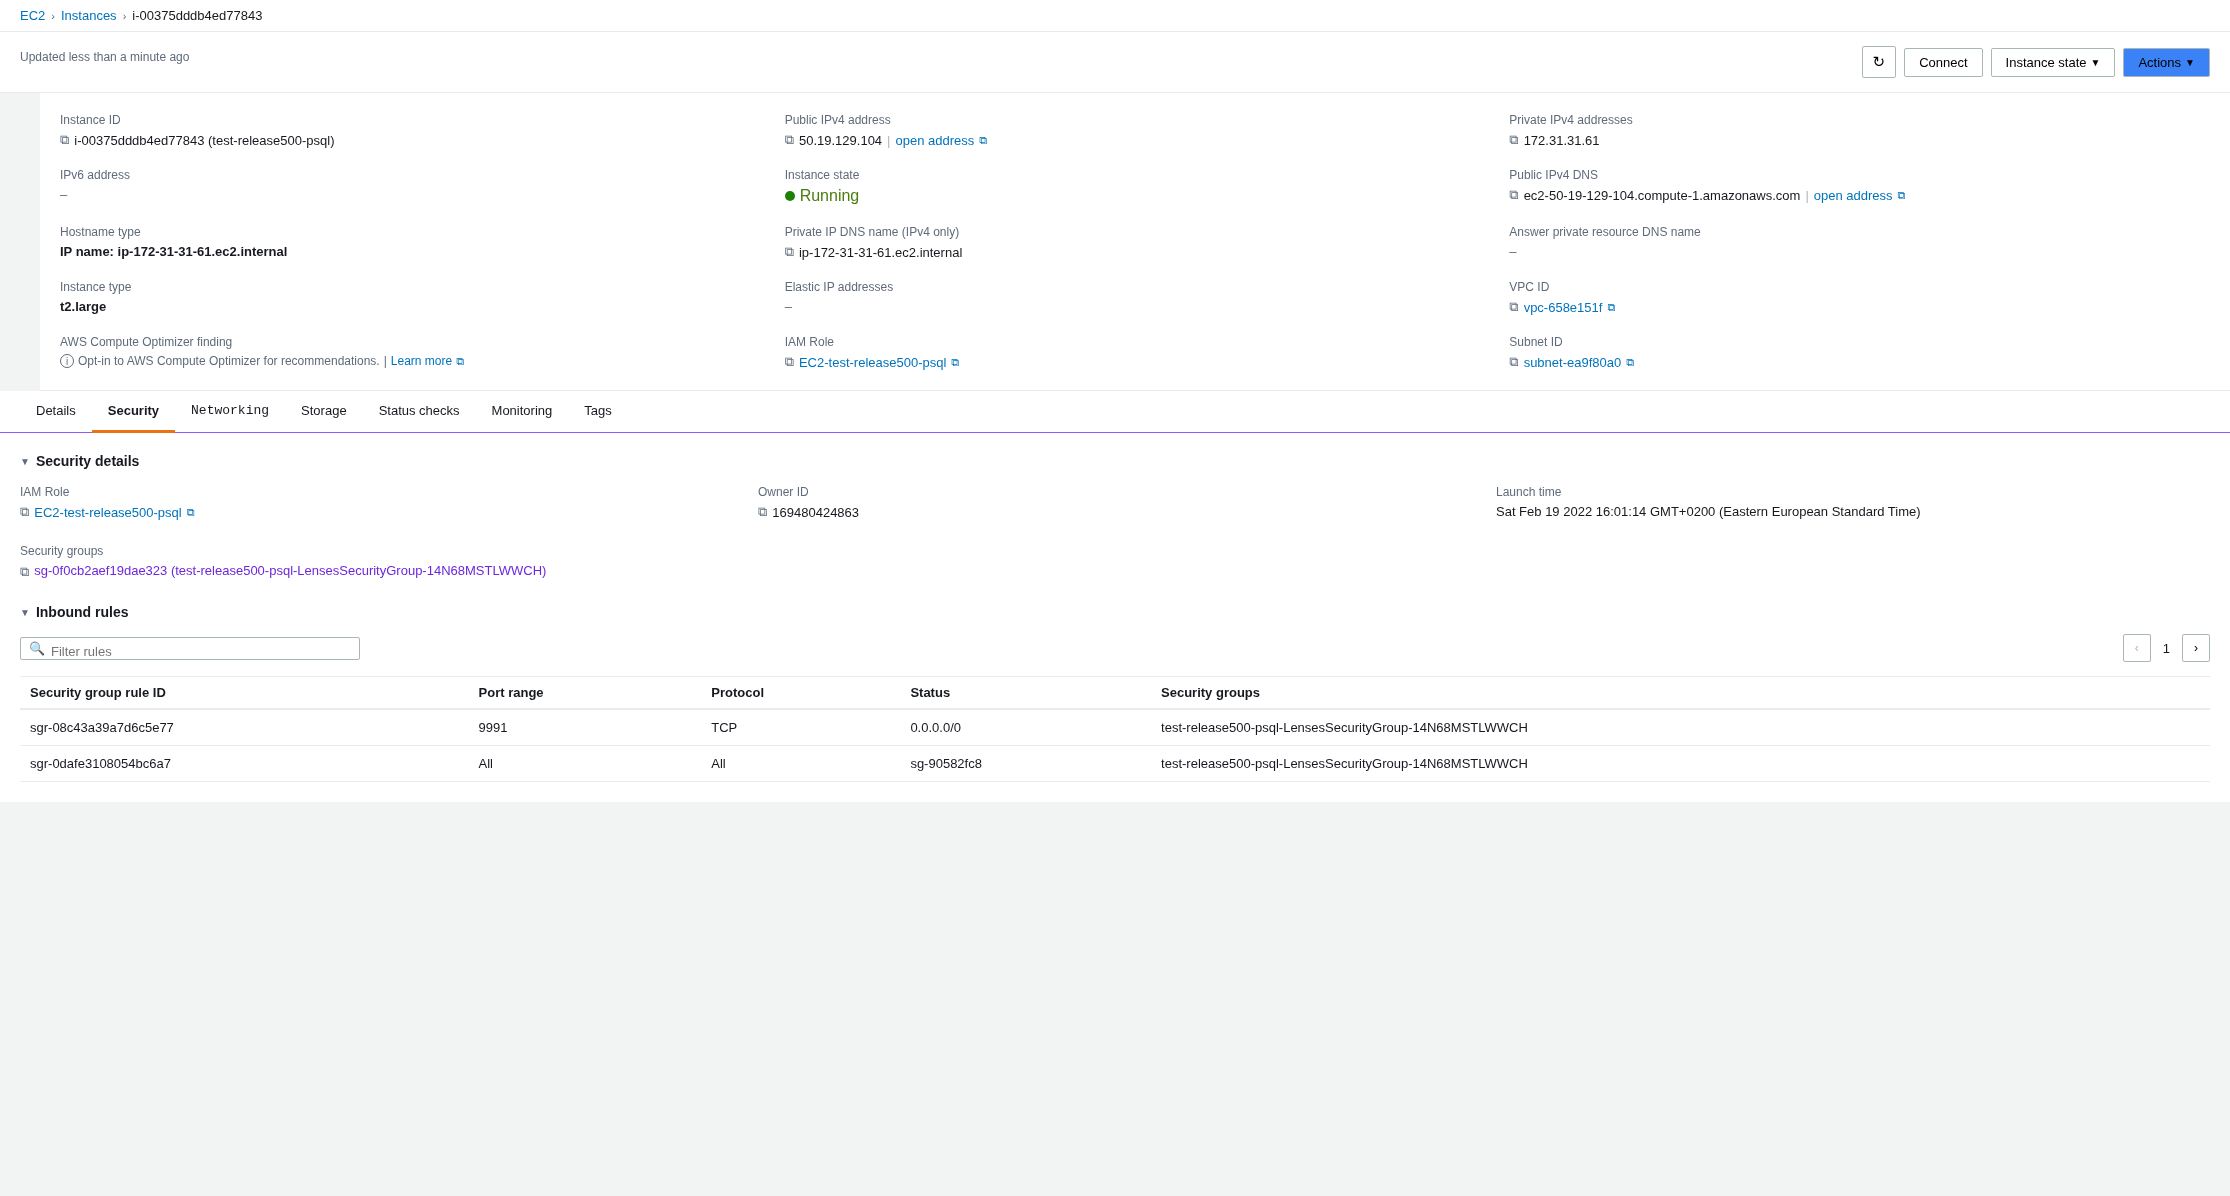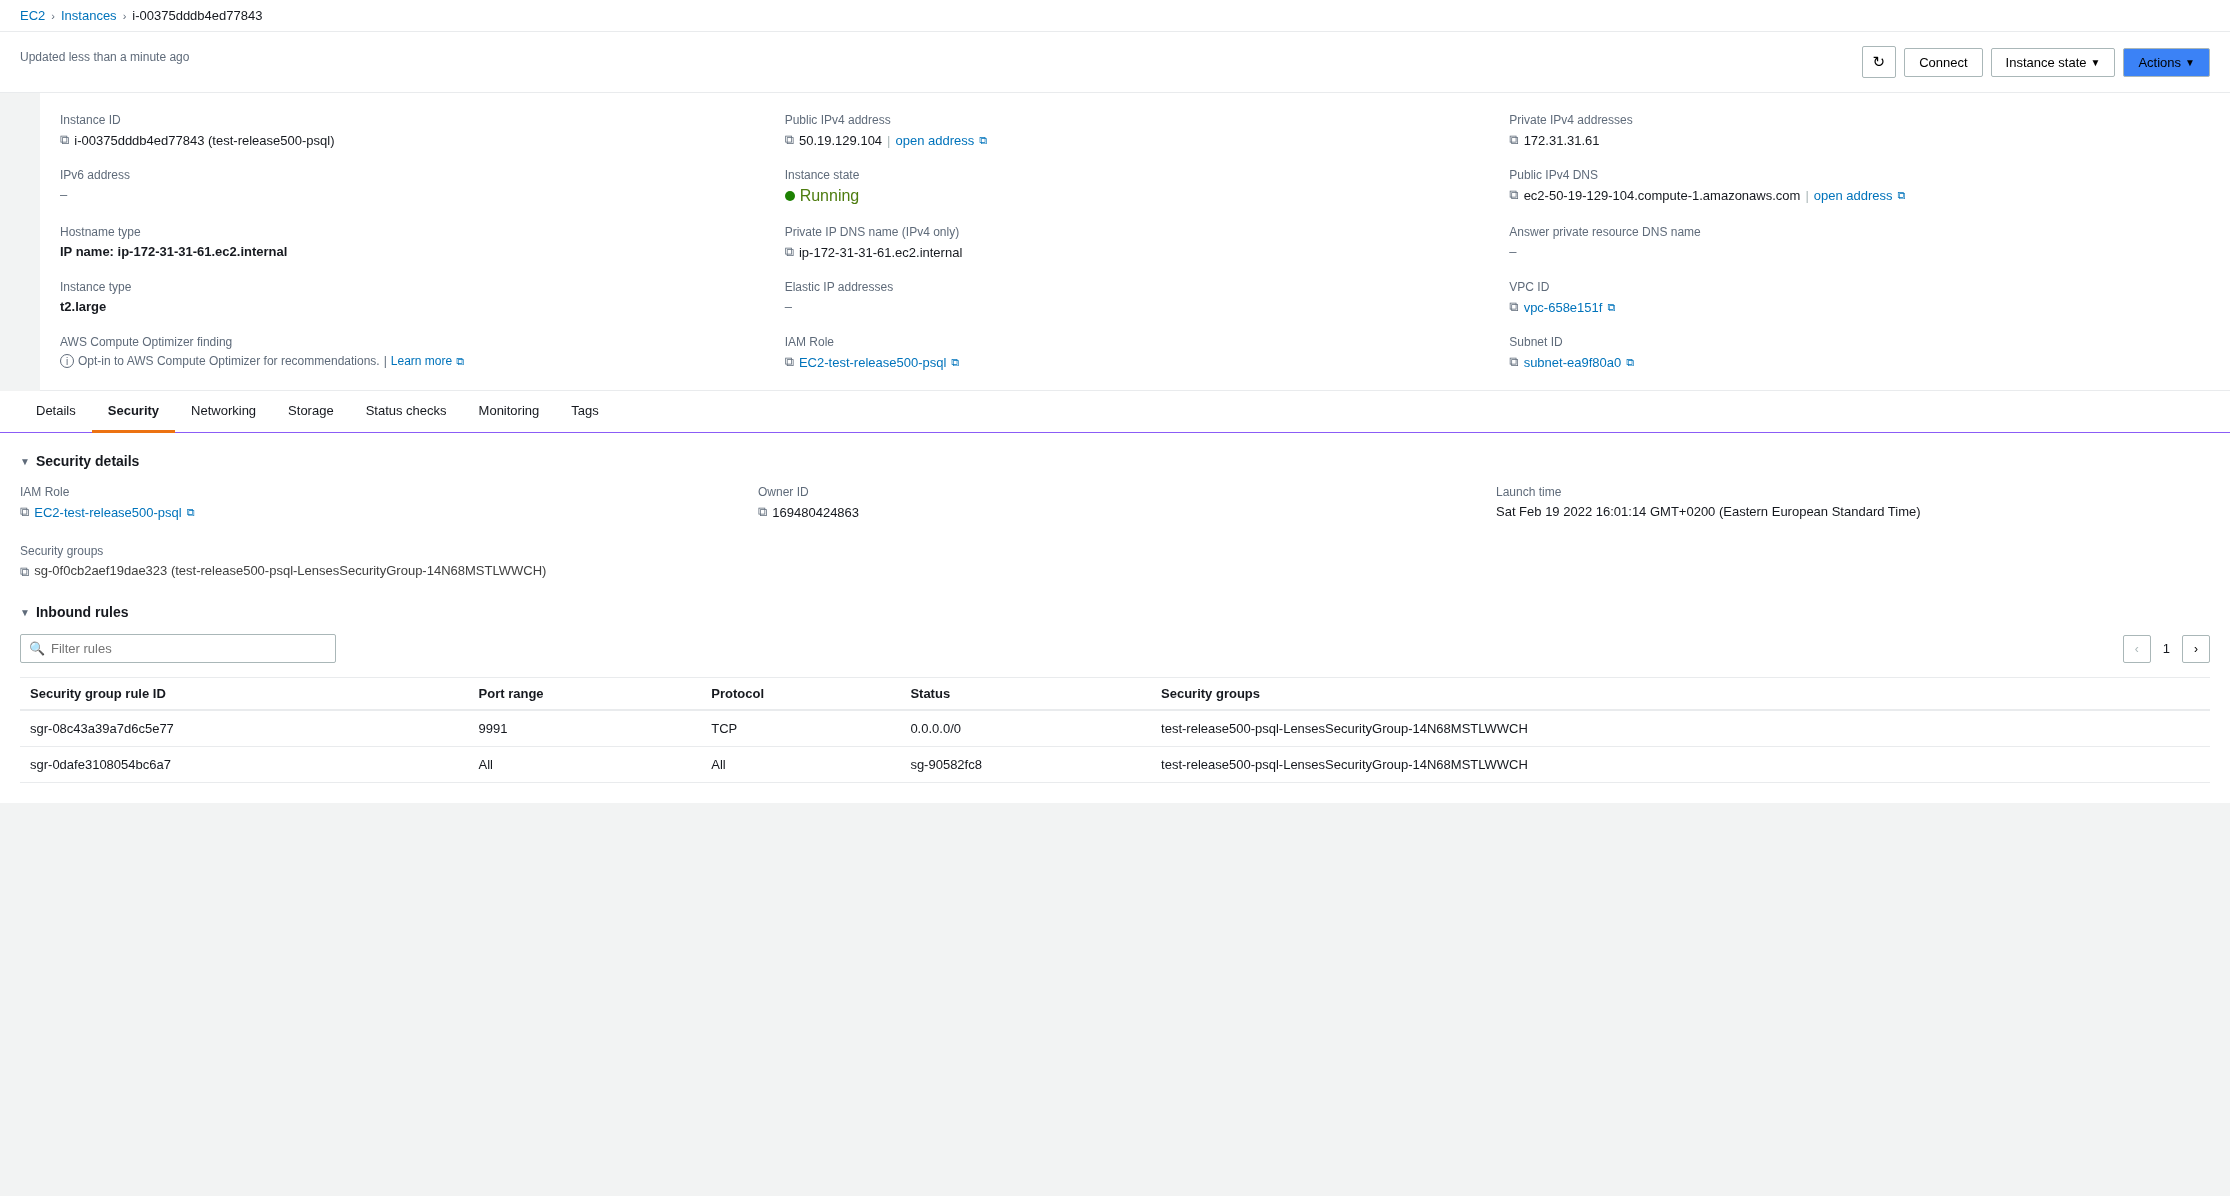--- a/index.html
+++ b/index.html
@@ -152,21 +152,21 @@
         <a style="color:#0073bb; text-decoration:none; cursor:pointer;">subnet-ea9f80a0</a>
         <span style="font-size:11px; color:#0073bb;">⧉</span>
       </div>
     </div>
   </div>
 </div>
 
 <div style="background:#fff; border-bottom:1px solid #8b5cf6; padding:0 20px; display:flex;">
   <div style="padding:12px 16px; font-size:13px; color:#16191f; cursor:pointer; border-bottom:3px solid transparent; margin-bottom:-1px;">Details</div>
   <div style="padding:12px 16px; font-size:13px; color:#16191f; cursor:pointer; border-bottom:3px solid #ec7211; margin-bottom:-1px; font-weight:600;">Security</div>
-  <div style="padding:12px 16px; font-size:13px; color:#16191f; cursor:pointer; border-bottom:3px solid transparent; margin-bottom:-1px;">Networking</div>
+  <div style="padding:12px 16px; font-size:13px; color:#16191f; cursor:pointer; border-bottom:3px solid transparent; margin-bottom:-1px;font-family:Liberation Mono, monospace;">Networking</div>
   <div style="padding:12px 16px; font-size:13px; color:#16191f; cursor:pointer; border-bottom:3px solid transparent; margin-bottom:-1px;">Storage</div>
   <div style="padding:12px 16px; font-size:13px; color:#16191f; cursor:pointer; border-bottom:3px solid transparent; margin-bottom:-1px;">Status checks</div>
   <div style="padding:12px 16px; font-size:13px; color:#16191f; cursor:pointer; border-bottom:3px solid transparent; margin-bottom:-1px;">Monitoring</div>
   <div style="padding:12px 16px; font-size:13px; color:#16191f; cursor:pointer; border-bottom:3px solid transparent; margin-bottom:-1px;">Tags</div>
 </div>
 
 <div style="background:#fff; padding:20px;">
 
   <div>
     <div style="display:flex; align-items:center; gap:6px; font-size:14px; font-weight:700; margin-bottom:16px; cursor:pointer;">
@@ -193,35 +193,35 @@
       <div>
         <div style="font-size:12px; color:#5f6b7a; margin-bottom:5px;">Launch time</div>
         <div style="font-size:13px;">Sat Feb 19 2022 16:01:14 GMT+0200 (Eastern European Standard Time)</div>
       </div>
     </div>
 
     <div style="margin-bottom:8px;">
       <div style="font-size:12px; color:#5f6b7a; margin-bottom:5px;">Security groups</div>
       <div style="font-size:13px; display:flex; align-items:flex-start; gap:5px;">
         <span style="color:#5f6b7a; cursor:pointer; margin-top:1px;">⧉</span>
-        <a style="color:#404040; text-decoration:none; cursor:pointer;">sg-0f0cb2aef19dae323 (test-release500-psql-LensesSecurityGroup-14N68MSTLWWCH)</a>
+        <a style="color:#6d28d9; text-decoration:none; cursor:pointer;">sg-0f0cb2aef19dae323 (test-release500-psql-LensesSecurityGroup-14N68MSTLWWCH)</a>
       </div>
     </div>
   </div>
 
   <div style="margin-top:24px;">
     <div style="display:flex; align-items:center; gap:6px; font-size:14px; font-weight:700; margin-bottom:14px; cursor:pointer;">
       <span style="color:#5f6b7a; font-size:10px;">▼</span>
       <span>Inbound rules</span>
     </div>
 
     <div style="display:flex; align-items:center; justify-content:space-between; margin-bottom:14px;">
       <div style="position:relative; display:flex; align-items:center;">
         <span style="position:absolute; left:9px; color:#5f6b7a; font-size:13px;">🔍</span>
-        <input type="text" style="width: 316px; padding: 6px 10px 6px 30px; border: 1px solid rgb(170, 183, 184); border-radius: 2px; font-size: 13px;" placeholder="Filter rules">
+        <input type="text" style="width: 340px; padding: 6px 10px 0 30px; border: 1px solid rgb(170, 183, 184); border-radius: 2px; font-size: 13px;" placeholder="Filter rules">
       </div>
       <div style="display:flex; align-items:center; gap:4px;">
         <button style="width:28px; height:28px; display:flex; align-items:center; justify-content:center; border:1px solid #aab7b8; border-radius:2px; background:#fff; cursor:pointer; font-size:12px; color:#aab7b8;">‹</button>
         <span style="font-size:13px; padding:0 8px;">1</span>
         <button style="width:28px; height:28px; display:flex; align-items:center; justify-content:center; border:1px solid #aab7b8; border-radius:2px; background:#fff; cursor:pointer; font-size:12px;">›</button>
       </div>
     </div>
 
     <table style="width:100%; border-collapse:collapse; font-size:13px;">
       <thead>

